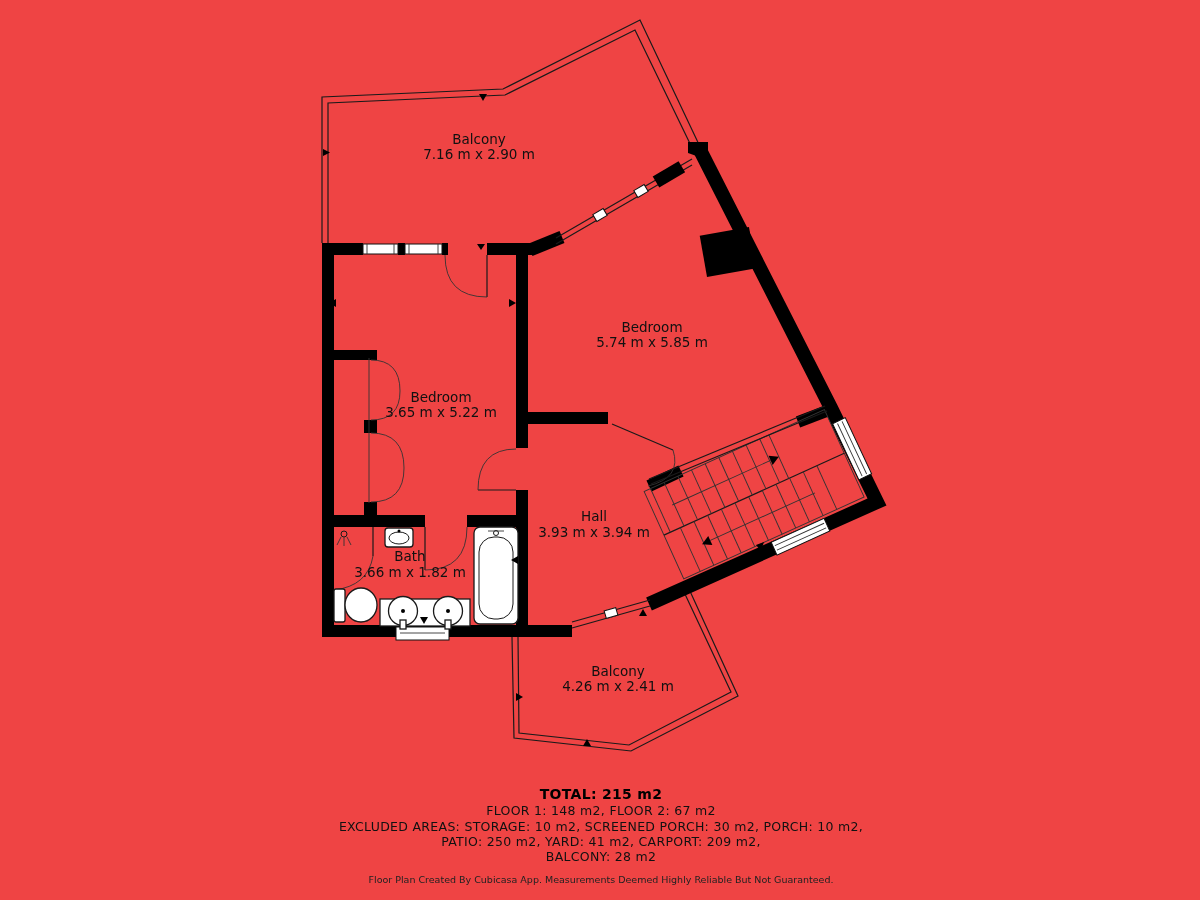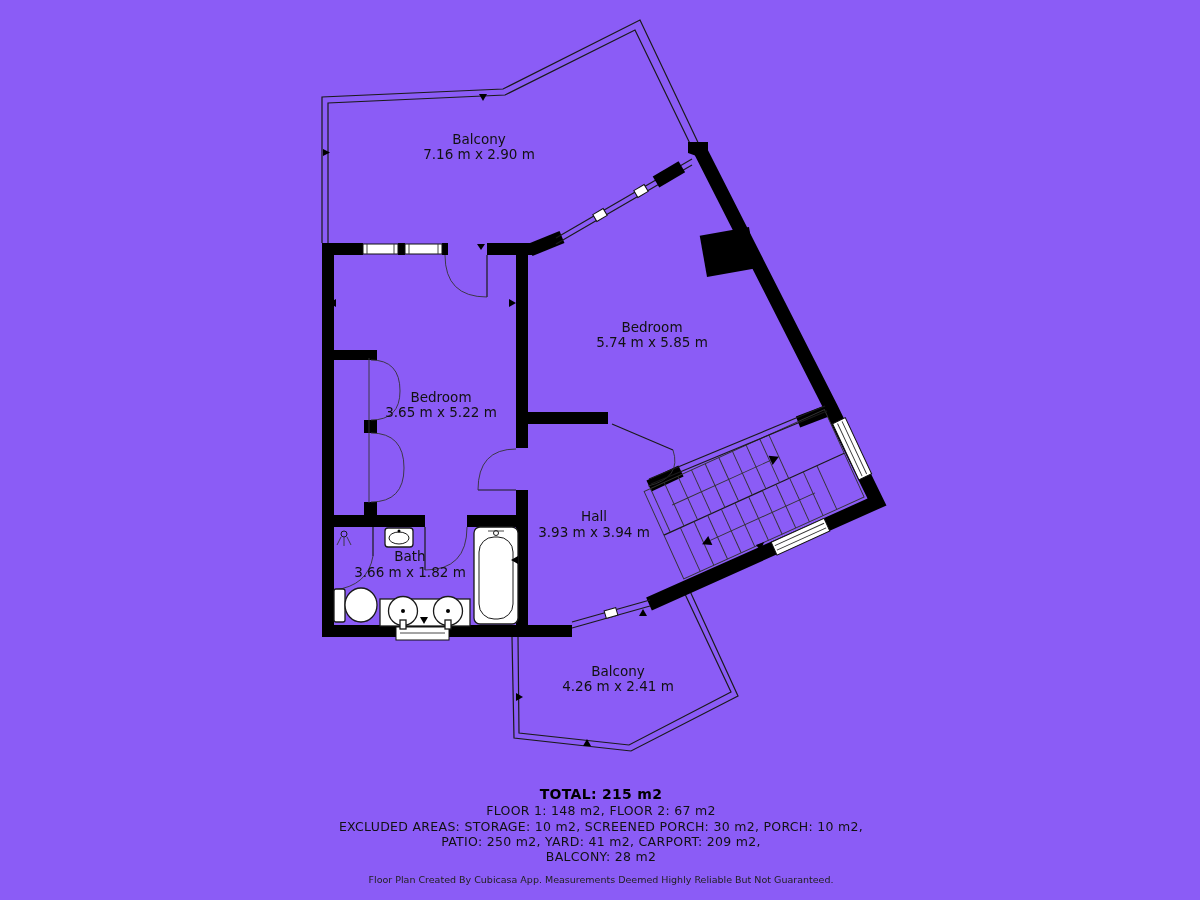--- a/index.html
+++ b/index.html
@@ -1,16 +1,16 @@
 <!DOCTYPE html>
 <html><head>
 <meta charset="utf-8">
 <style>
   html,body{margin:0;padding:0;background:#ffffff;}
-  .stage{width:1200px;height:900px;position:relative;background:#8b5cf6;overflow:hidden;}
+  .stage{width:1200px;height:900px;position:relative;background:#ef4444;overflow:hidden;}
   svg{display:block;}
   .room-name{font:13.5px "DejaVu Sans", sans-serif;fill:#111;text-anchor:middle;}
   .room-dims{font:13.5px "DejaVu Sans", sans-serif;fill:#111;text-anchor:middle;}
   .sum-line{font:12.5px "DejaVu Sans", sans-serif;fill:#111;text-anchor:middle;letter-spacing:.3px;}
   .sum-total{font:bold 14px "DejaVu Sans", sans-serif;fill:#000;text-anchor:middle;letter-spacing:.3px;}
   .foot-line{font:9.5px "DejaVu Sans", sans-serif;fill:#222;text-anchor:middle;}
   .wall{fill:#000;stroke:none;}
   .wallstroke{stroke:#000;fill:none;}
   .thin{stroke:#1a1a1a;stroke-width:1.2;fill:none;}
   .hair{stroke:#333;stroke-width:0.9;fill:none;}

